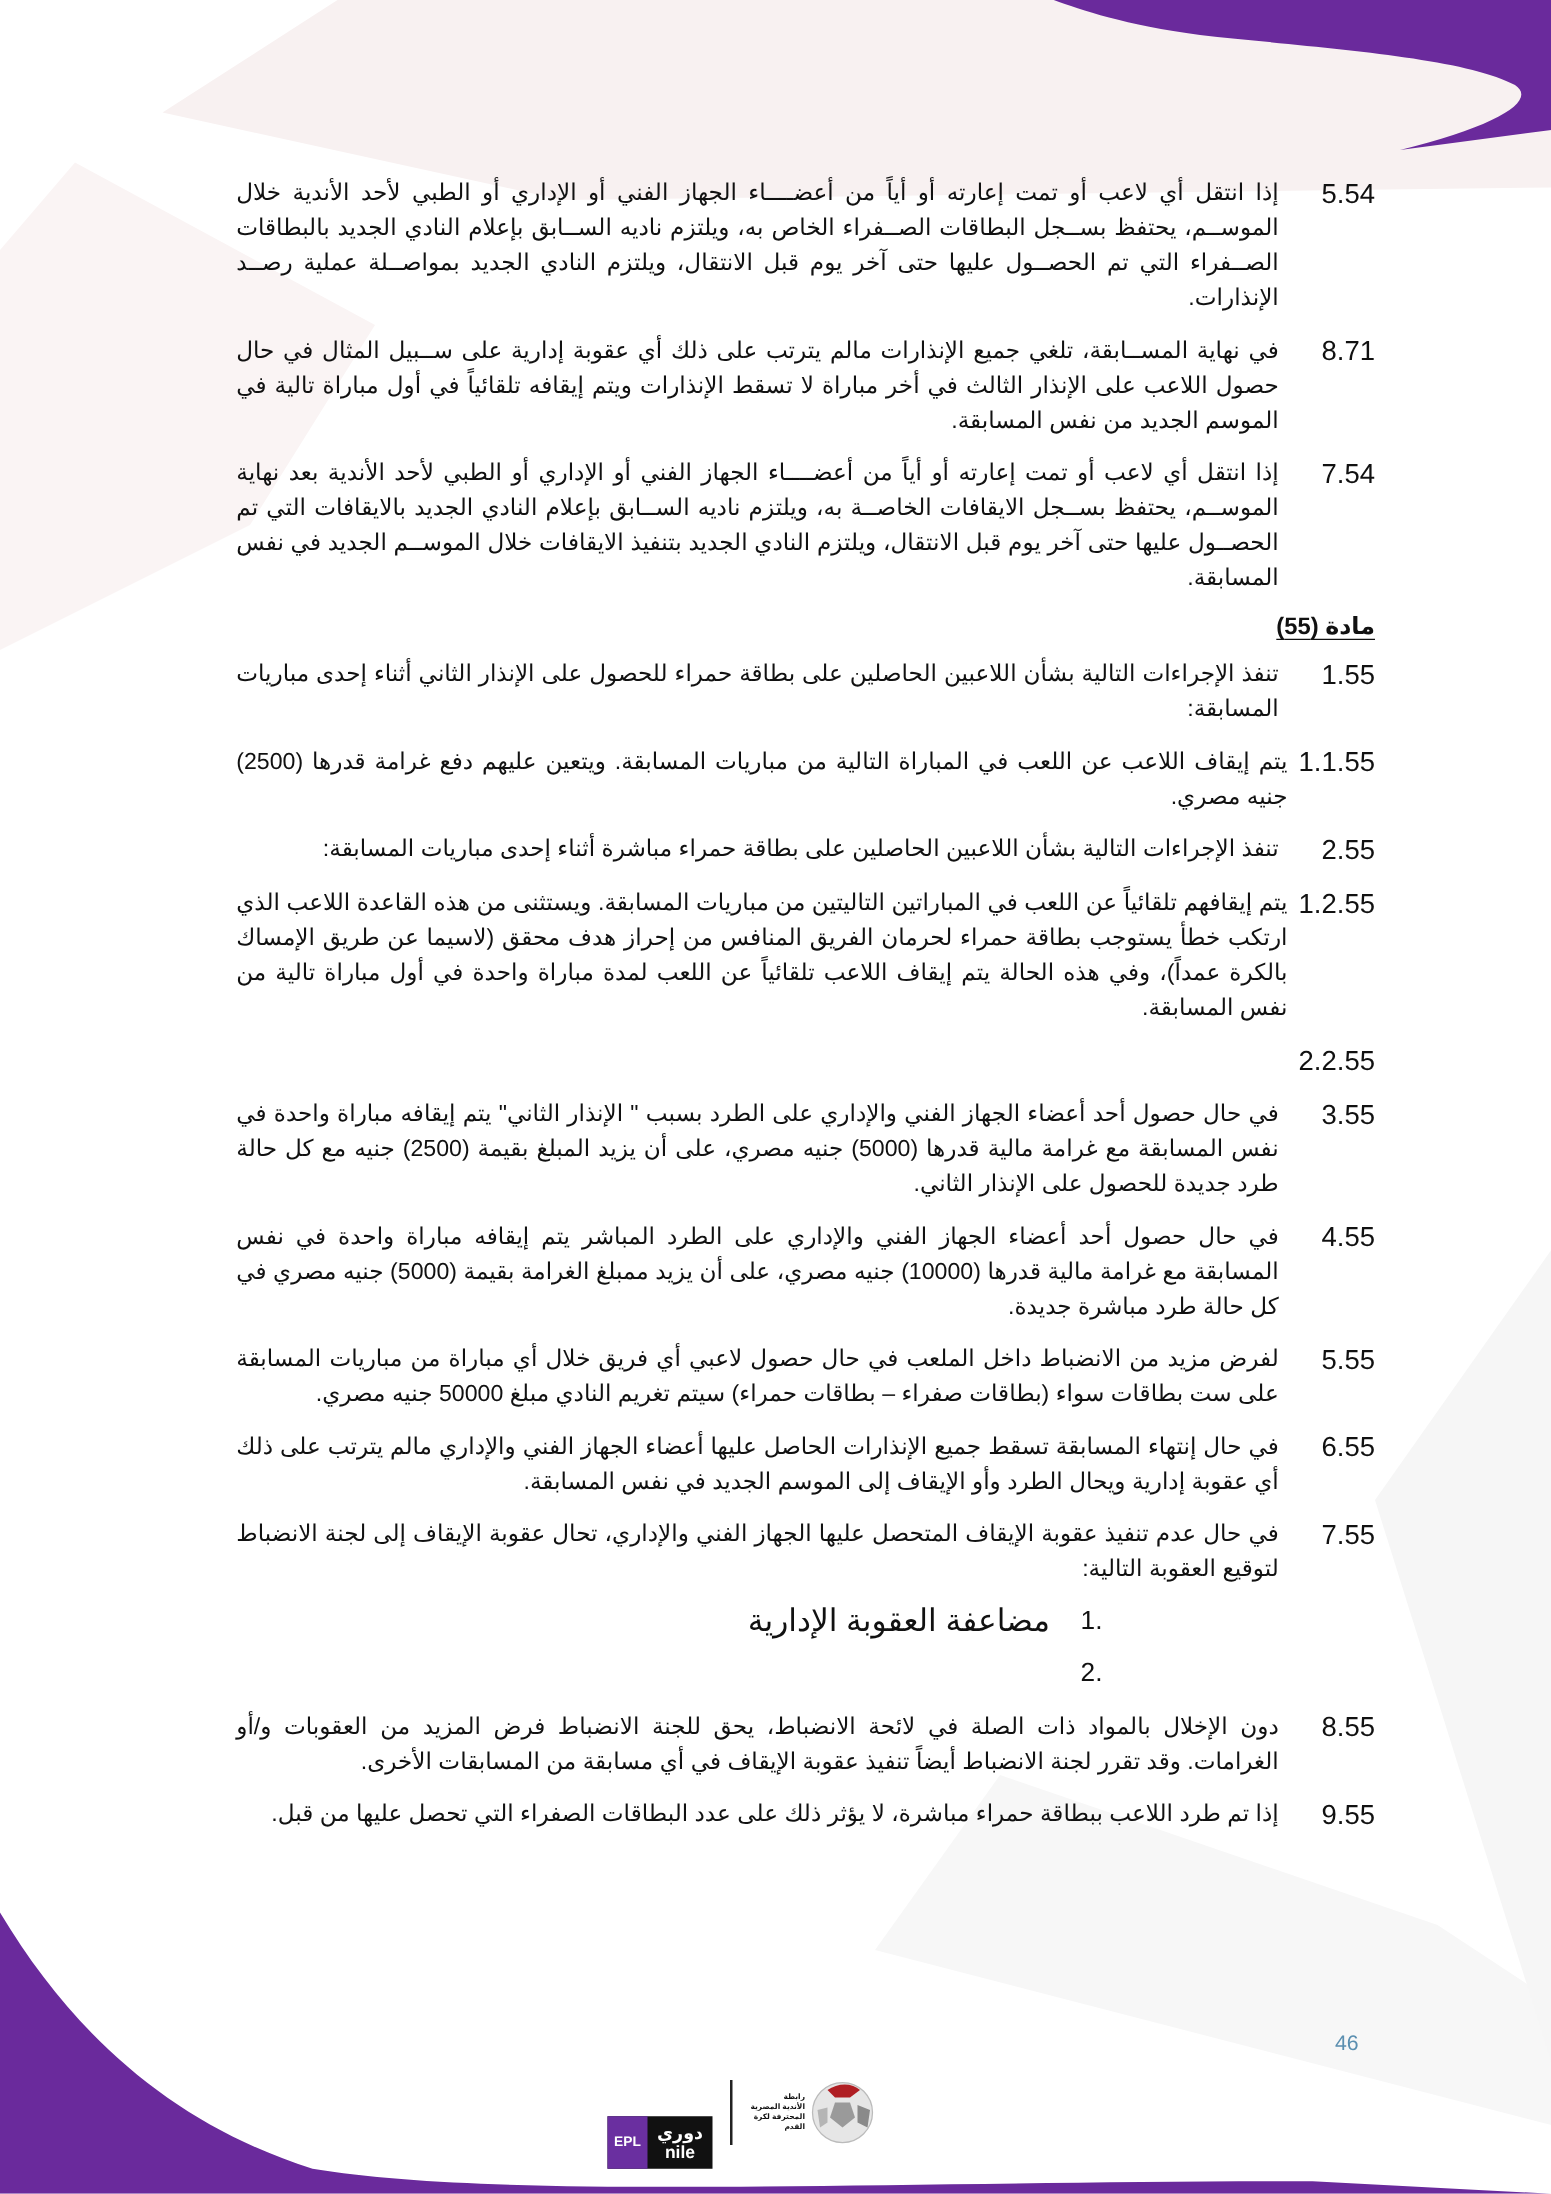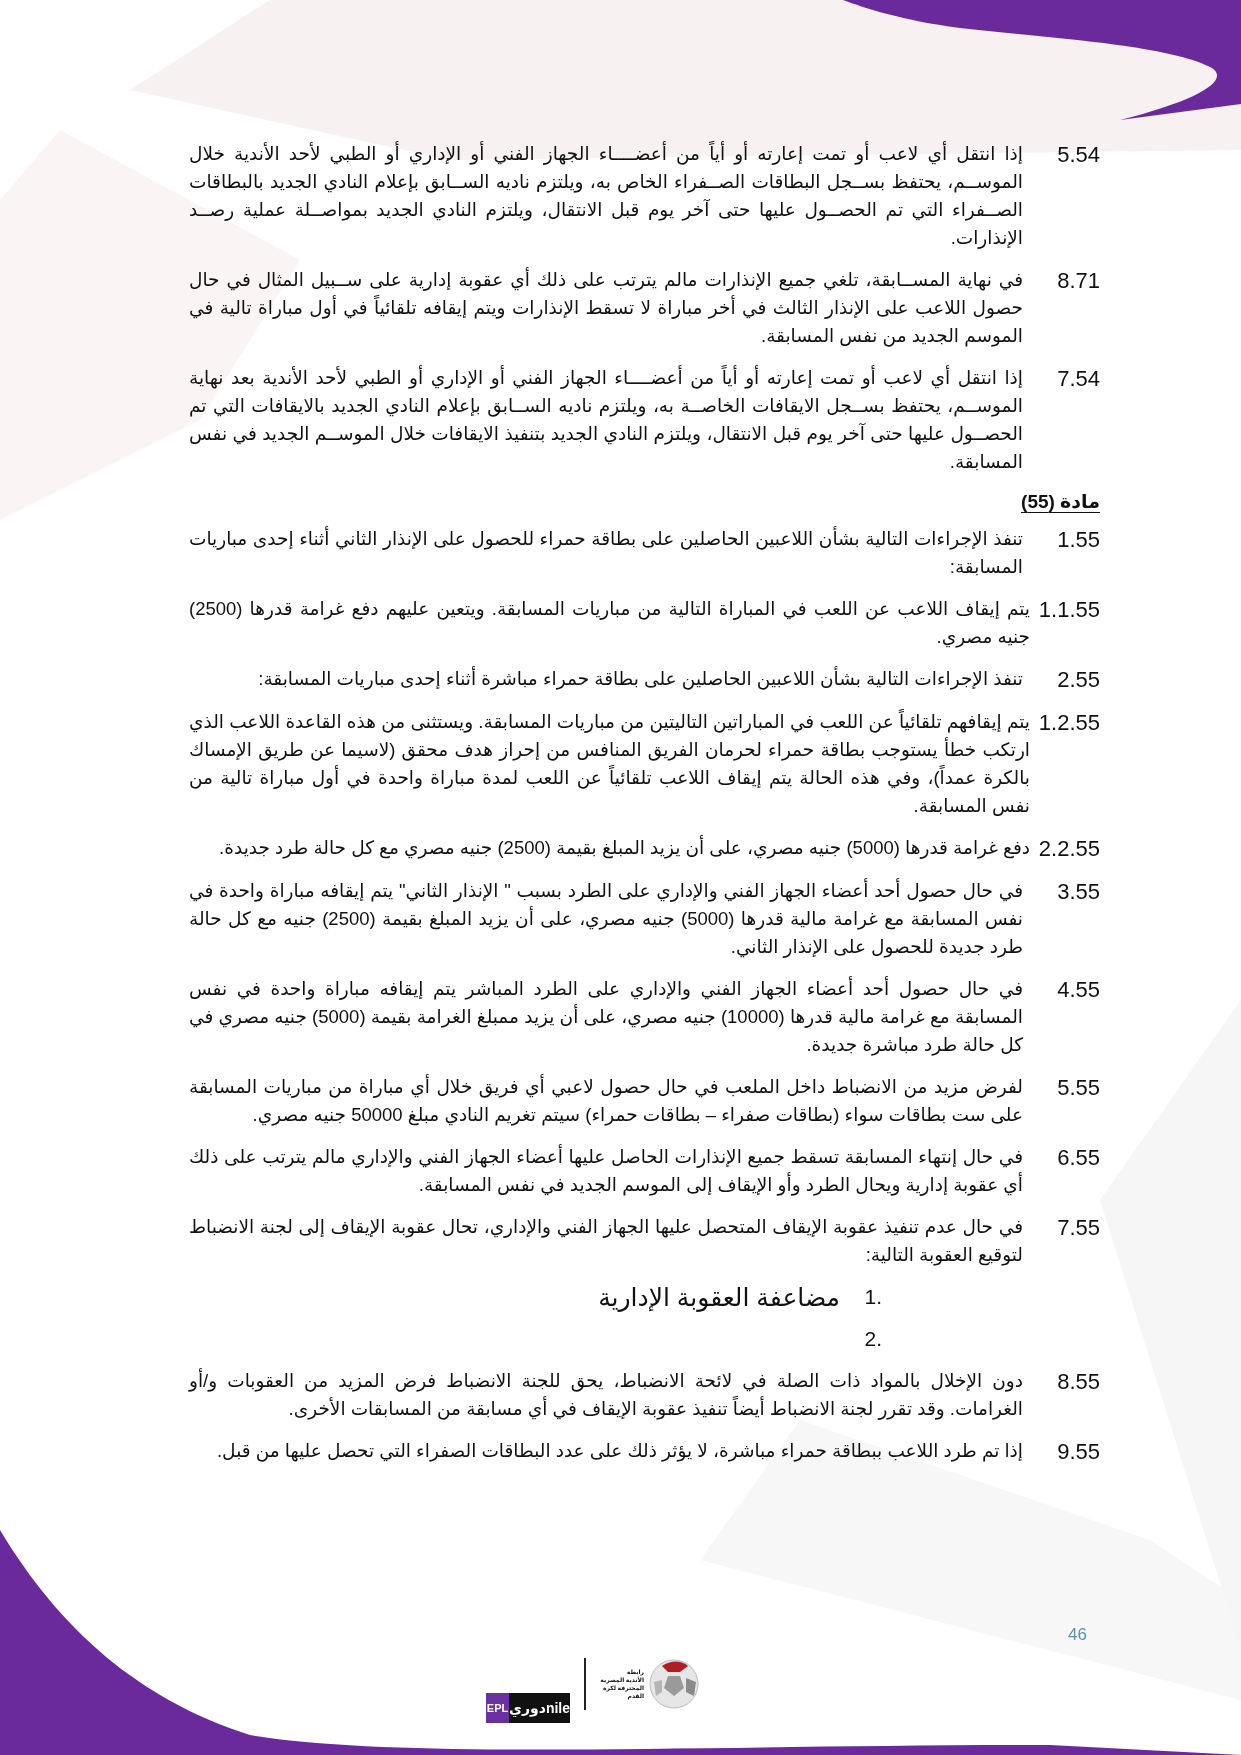--- a/index.html
+++ b/index.html
@@ -36,24 +36,24 @@
   .list-item {
     display: flex; flex-direction: row; margin-bottom: 14px; padding-right: 218px;
   }
   .list-item .lnum { font-size: 21px; line-height: 28px; width: 32px; direction: ltr; text-align: right; padding-left: 10px; }
   .list-item .ltxt { font-size: 25px; line-height: 28px; }
   .page-num {
     position: absolute; left: 1068px; top: 1625px; font-size: 17px; color: #5b8fb0; z-index: 2;
   }
   .footer-logos { position: absolute; left: 486px; top: 1645px; z-index: 2; display: flex; align-items: center; gap: 14px; }
   .epl {
-    display: flex; height: 30px; width: 84px; background: #111; color: #fff; margin-top: 48px;
+    display: flex; height: 42px; width: 84px; background: #111; color: #fff; margin-top: 48px;
   }
   .epl .mark { width: 32px; background: #6a2fa0; color:#fff; font-weight:bold; font-size: 11px; display:flex; align-items:center; justify-content:center; }
-  .epl .word { flex:1; display:flex; flex-direction:row; align-items:center; justify-content:center; font-weight:bold; font-size:14px; line-height:15px; }
+  .epl .word { flex:1; display:flex; flex-direction:column; align-items:center; justify-content:center; font-weight:bold; font-size:14px; line-height:15px; }
   .divider { width: 2px; height: 52px; background: #222; }
   .assoc { display:flex; align-items:center; gap: 4px; }
   .assoc .atext { font-size: 6px; line-height: 8px; text-align:right; direction: rtl; width: 44px; font-weight: bold; }
   .ball { width: 52px; height: 52px; }
 </style>
 </head>
 <body>
 
 <svg class="bg" width="1241" height="1755" viewBox="0 0 1241 1755">
 
@@ -98,21 +98,20 @@
   <div class="item">
     <div class="num">2.55</div>
     <div class="txt">تنفذ الإجراءات التالية بشأن اللاعبين الحاصلين على بطاقة حمراء مباشرة أثناء إحدى مباريات المسابقة:</div>
   </div>
   <div class="item sub">
     <div class="num sub">1.2.55</div>
     <div class="txt">يتم إيقافهم تلقائياً عن اللعب في المباراتين التاليتين من مباريات المسابقة. ويستثنى من هذه القاعدة اللاعب الذي ارتكب خطأ يستوجب بطاقة حمراء لحرمان الفريق المنافس من إحراز هدف محقق (لاسيما عن طريق الإمساك بالكرة عمداً)، وفي هذه الحالة يتم إيقاف اللاعب تلقائياً عن اللعب لمدة مباراة واحدة في أول مباراة تالية من نفس المسابقة.</div>
   </div>
   <div class="item sub">
     <div class="num sub">2.2.55</div>
-    <div class="txt">دفع غرامة قدرها (5000) جنيه مصري، على أن يزيد المبلغ بقيمة (2500) جنيه مصري مع كل حالة طرد جديدة.</div>
   </div>
   <div class="item">
     <div class="num">3.55</div>
     <div class="txt">في حال حصول أحد أعضاء الجهاز الفني والإداري على الطرد بسبب " الإنذار الثاني" يتم إيقافه مباراة واحدة في نفس المسابقة مع غرامة مالية قدرها (5000) جنيه مصري، على أن يزيد المبلغ بقيمة (2500) جنيه مع كل حالة طرد جديدة للحصول على الإنذار الثاني.</div>
   </div>
   <div class="item">
     <div class="num">4.55</div>
     <div class="txt">في حال حصول أحد أعضاء الجهاز الفني والإداري على الطرد المباشر يتم إيقافه مباراة واحدة في نفس المسابقة مع غرامة مالية قدرها (10000) جنيه مصري، على أن يزيد ممبلغ الغرامة بقيمة (5000) جنيه مصري في كل حالة طرد مباشرة جديدة.</div>
   </div>
   <div class="item">

